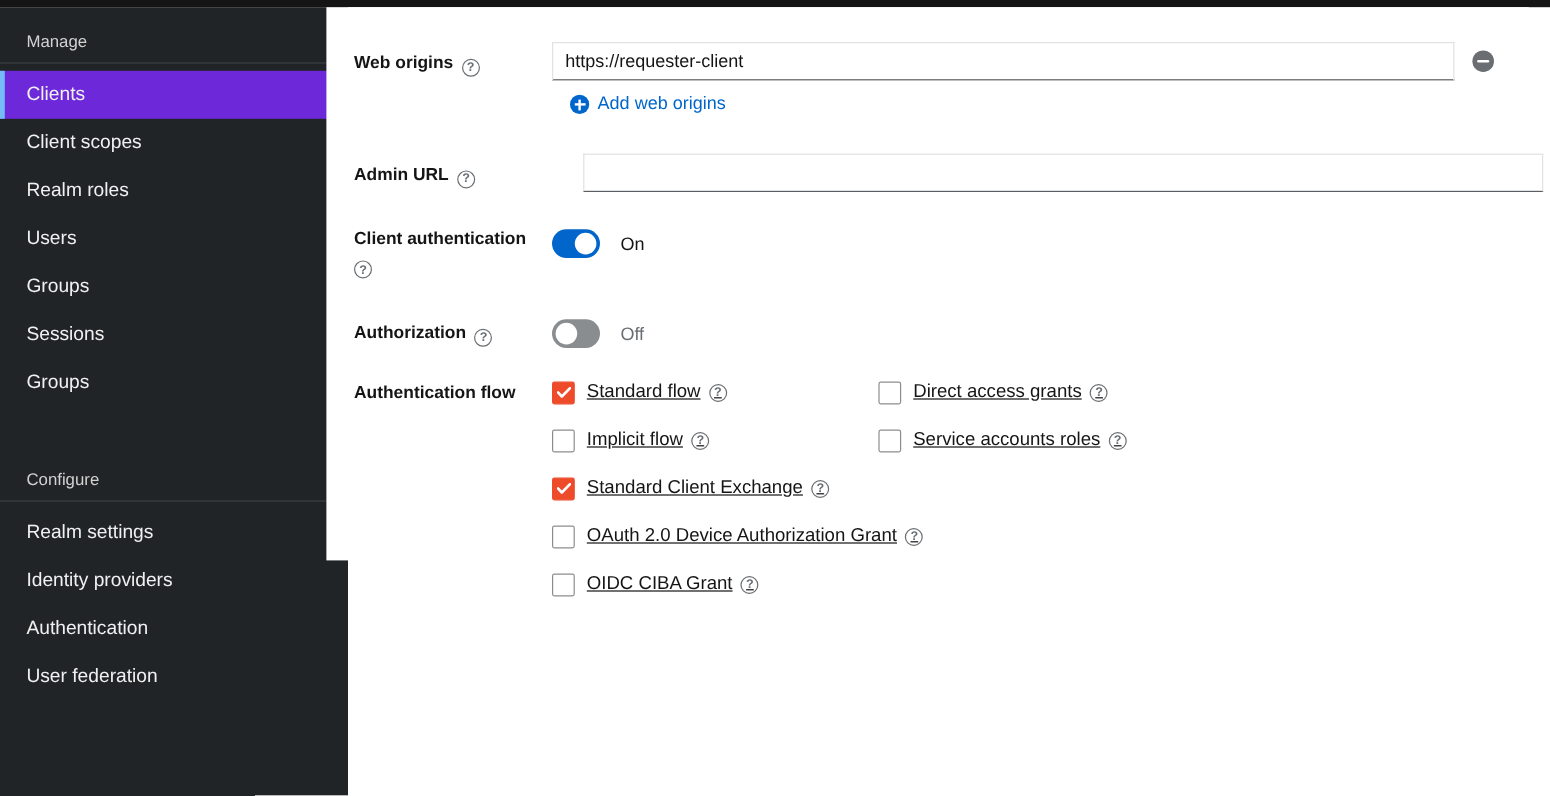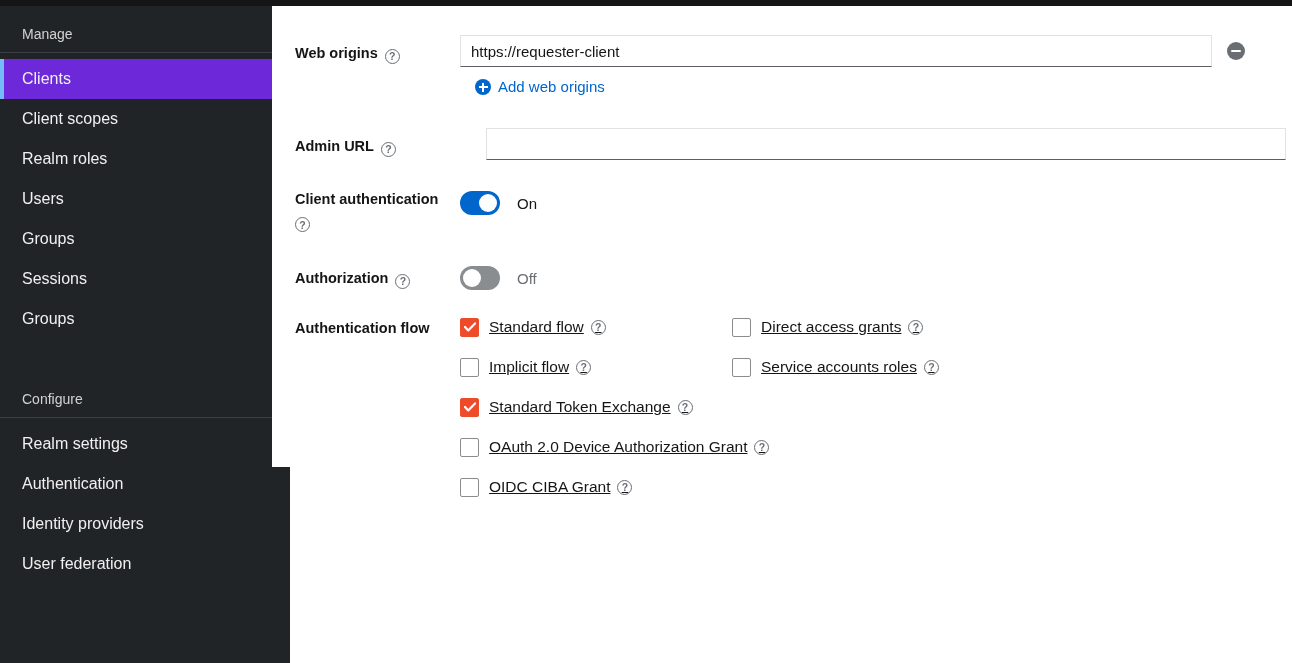--- a/index.html
+++ b/index.html
@@ -106,24 +106,24 @@
         </li>
     </ul>
   </div>
   <div class="nav-section configure">
     <div class="nav-section-title">Configure</div>
     <ul class="nav-list">
       <li class="nav-item">
           <span>Realm settings</span>
         </li>
       <li class="nav-item">
+          <span>Identity providers</span>
+        </li>
+      <li class="nav-item">
           <span>Authentication</span>
-        </li>
-      <li class="nav-item">
-          <span>Identity providers</span>
         </li>
       <li class="nav-item">
           <span>User federation</span>
         </li>
     </ul>
   </div>
 </nav>
 
 <main class="main">
 
@@ -214,21 +214,21 @@
         </div>
       </div>
 
       <div class="cb-row">
         <div class="cb-cell">
           <span class="checkbox checked">
               <svg viewBox="0 0 12 10" width="12" height="10">
                 <path d="M1 5l3.2 3.4L11 1.4" stroke="#fff" stroke-width="2.2" fill="none" stroke-linecap="round" stroke-linejoin="round"></path>
               </svg>
             </span>
-          <span class="cb-label">Standard Token Exchange</span>
+          <span class="cb-label">Standard Client Exchange</span>
           <span class="help-icon">?</span>
         </div>
       </div>
 
       <div class="cb-row">
         <div class="cb-cell">
           <span class="checkbox"></span>
           <span class="cb-label">OAuth 2.0 Device Authorization Grant</span>
           <span class="help-icon">?</span>
         </div>

